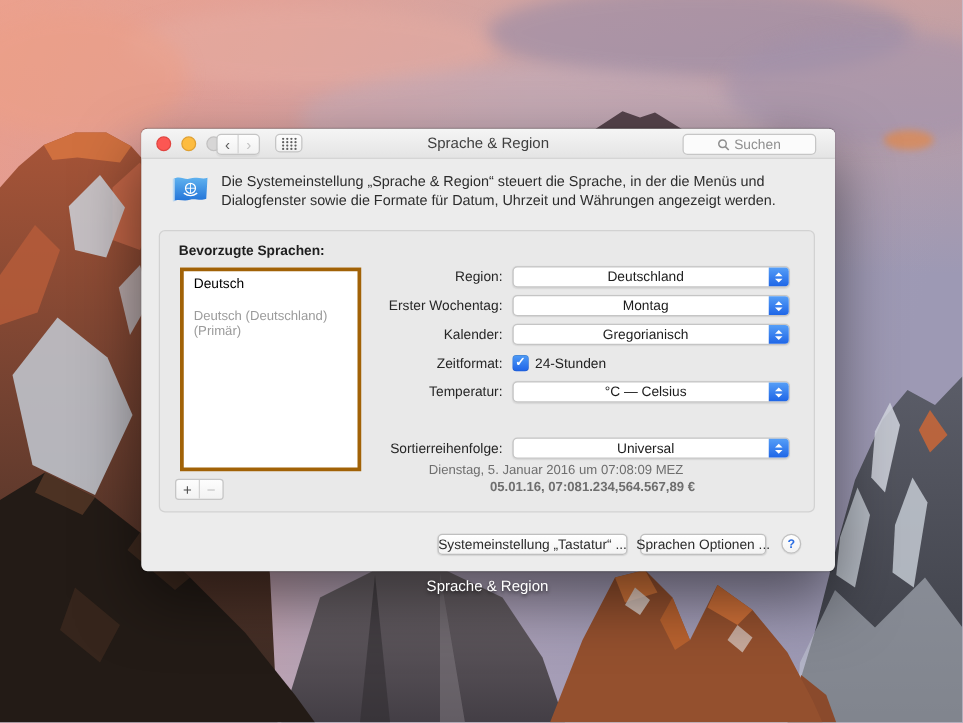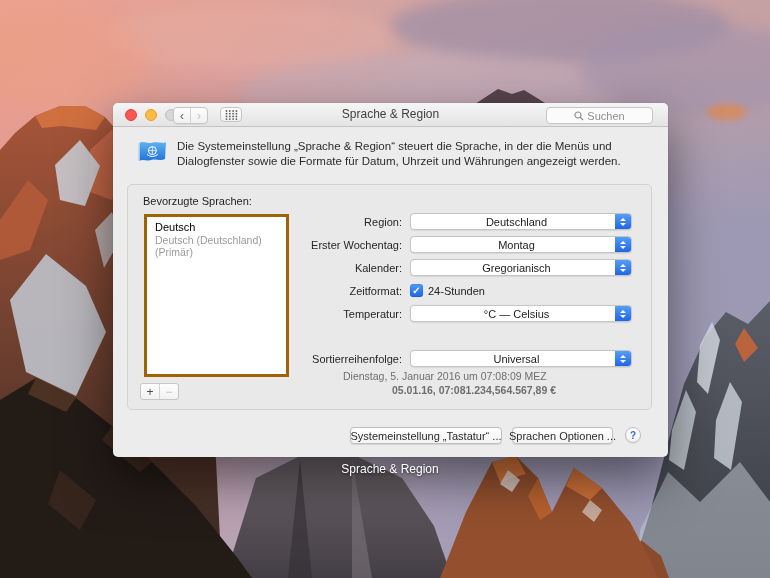--- a/index.html
+++ b/index.html
@@ -37,26 +37,26 @@
     color:#8f8f8f;font-size:11px;}
 
   .headerarea{position:absolute;left:0;top:23px;right:0;height:58px;}
   .flag{position:absolute;left:23px;top:13px;}
   .desc{position:absolute;left:64px;top:13px;width:452px;font-size:11.5px;
     line-height:1.32;color:#2c2c2c;}
 
   .panel{position:absolute;left:14px;top:81px;width:525px;height:226px;
     background:#e9e9e9;border:1px solid #d2d2d2;border-radius:5px;box-sizing:border-box;}
 
-  .langlabel{position:absolute;left:30px;top:92px;font-size:11px;font-weight:400;color:#1e1e1e;}
+  .langlabel{position:absolute;left:30px;top:92px;font-size:11px;font-weight:700;color:#1e1e1e;}
   .listbox{position:absolute;left:31px;top:111px;width:145px;height:163px;
     background:#fff;border:3px solid #a16207;box-sizing:border-box;overflow:hidden;}
   .listitem{padding:4px 8px 2px 8px;}
   .listitem .lname{font-size:11px;color:#000;}
-  .listitem .ldetail{font-size:10.5px;color:#9b9b9b;margin-top:1px;}
+  .listitem .ldetail{font-size:10.5px;color:#9b9b9b;margin-top:14px;}
   .plusminus{position:absolute;left:27px;top:280px;display:flex;height:15px;
     border:1px solid #c6c6c6;border-radius:3px;overflow:hidden;
     background:linear-gradient(#fdfdfd,#f2f2f2);}
   .plusminus .pmseg{width:18px;display:flex;align-items:center;justify-content:center;
     font-size:12px;line-height:1;}
   .plusminus .pm-add{color:#4a4a4a;border-right:1px solid #d2d2d2;}
   .plusminus .pm-remove{color:#c2c2c2;}
 
   .formrow{position:absolute;height:17px;display:flex;align-items:center;}
   .formlabel{position:absolute;right:266px;width:200px;text-align:right;

